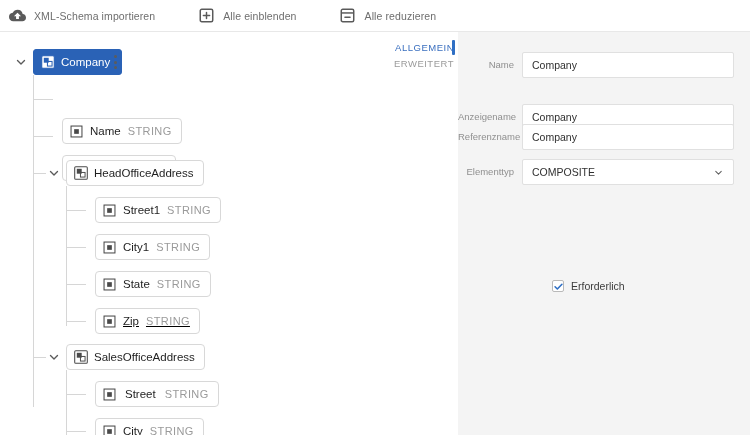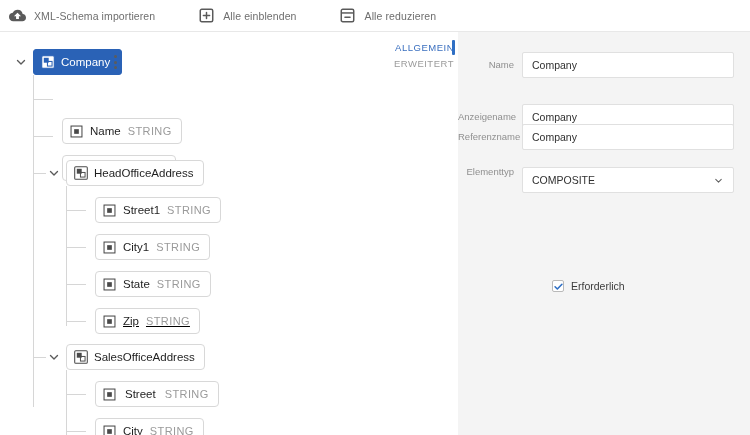--- a/index.html
+++ b/index.html
@@ -185,21 +185,21 @@
     height: 26px;
     display: flex;
     align-items: center;
     padding: 0 9px;
     font-size: 10.5px;
     color: #303030;
     cursor: text;
     white-space: nowrap;
     overflow: hidden;
   }
-  .fctl.sel-ctl { cursor: pointer; justify-content: space-between; margin-top: 8px; }
+  .fctl.sel-ctl { cursor: pointer; justify-content: space-between; }
   .fctl.area {
     height: 74px;
     align-items: flex-start;
     padding-top: 6px;
   }
   .chev { color: #5e5e5e; display: flex; align-items: center; }
 
   .checkrow {
     position: absolute;
     display: flex;

